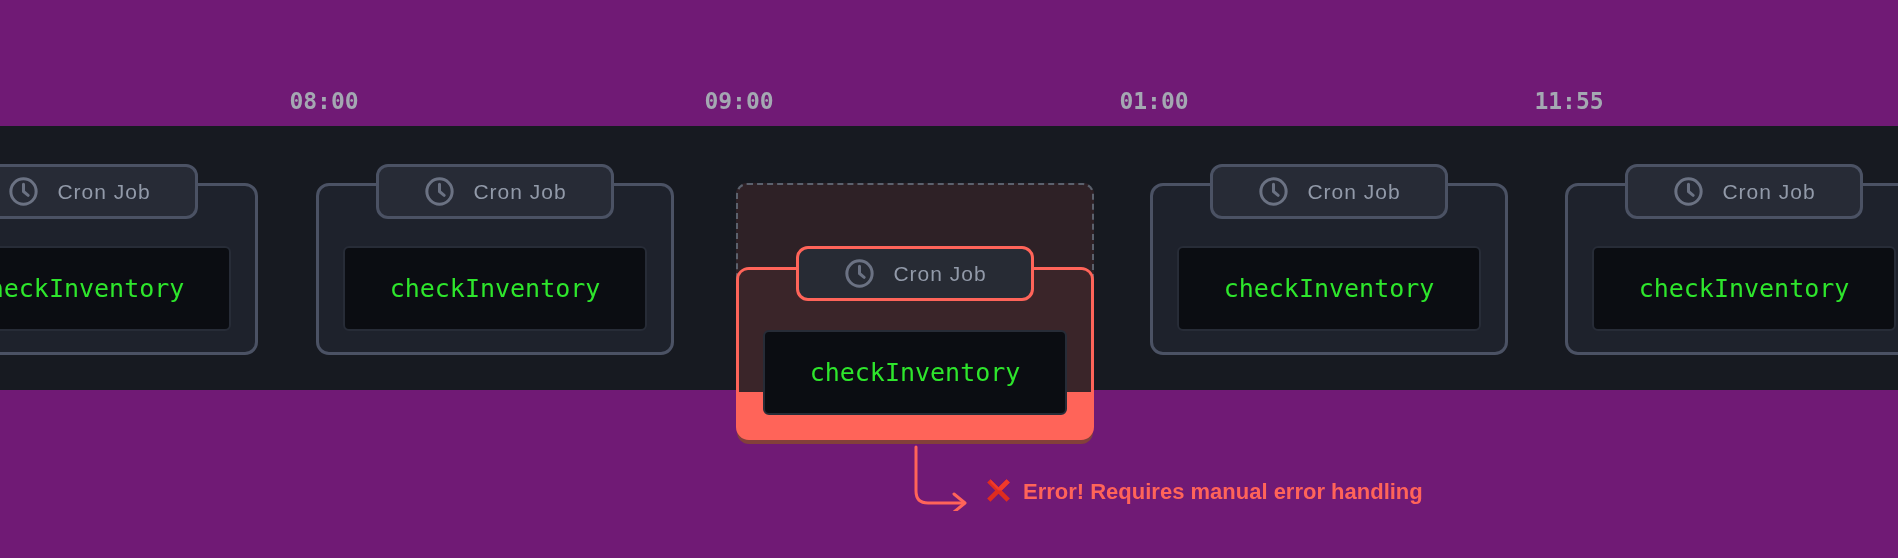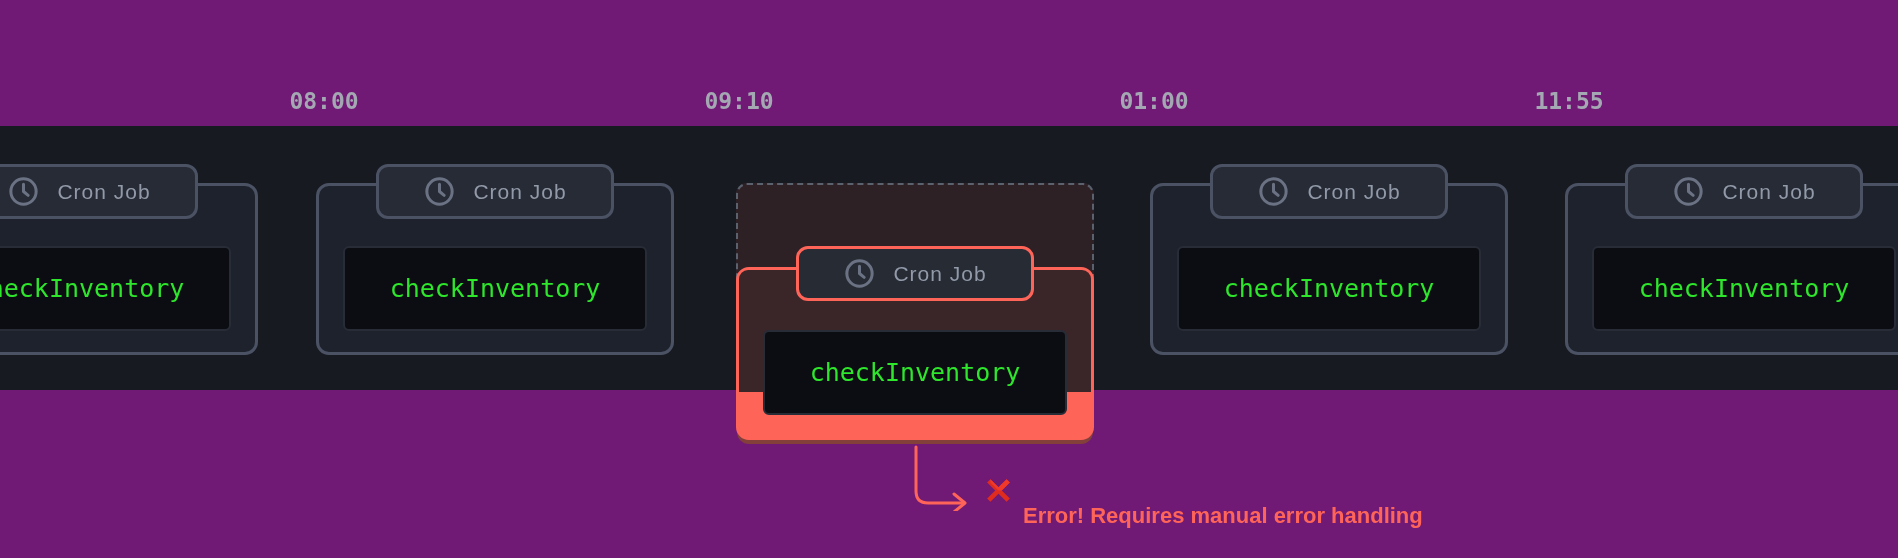--- a/index.html
+++ b/index.html
@@ -47,33 +47,33 @@
     box-shadow:0 5px 0 -1px #83403a;
   }
   .card.error .error-overlay{
     position:absolute;left:0;top:0;right:0;height:122px;
     background:rgba(23,26,33,0.85);border-radius:9px 9px 0 0;z-index:1;
   }
   .card.error .badge{top:-24px;background:#272b34;border-color:#ff6459;}
   .annotation-arrow{position:absolute;left:901px;top:441px;z-index:4;}
   .x-icon{position:absolute;left:984px;top:476px;width:29px;height:29px;}
   .error-message{
-    position:absolute;left:1023px;top:503px;
+    position:absolute;left:1023px;top:479px;
     font-weight:bold;font-size:22px;letter-spacing:0px;color:#ff6459;white-space:pre;
   }
 </style>
 </head>
 <body>
 
 <div id="stage">
 
   <div class="band"></div>
 
   <span class="time-label" style="left:324px">08:00</span>
-  <span class="time-label" style="left:739px">09:10</span>
+  <span class="time-label" style="left:739px">09:00</span>
   <span class="time-label" style="left:1154px">01:00</span>
   <span class="time-label" style="left:1569px">11:55</span>
 
   <div class="card" style="left:-100px">
     <div class="badge">
       <svg class="clock" viewBox="0 0 24 24" fill="none" stroke="#6b7283" stroke-width="2.2" stroke-linecap="round" stroke-linejoin="round">
           <circle cx="12" cy="12" r="9.2"></circle>
           <polyline points="12 6.8 12 12 15.4 14.8"></polyline>
         </svg>
       <span class="badge-label">Cron Job</span>

